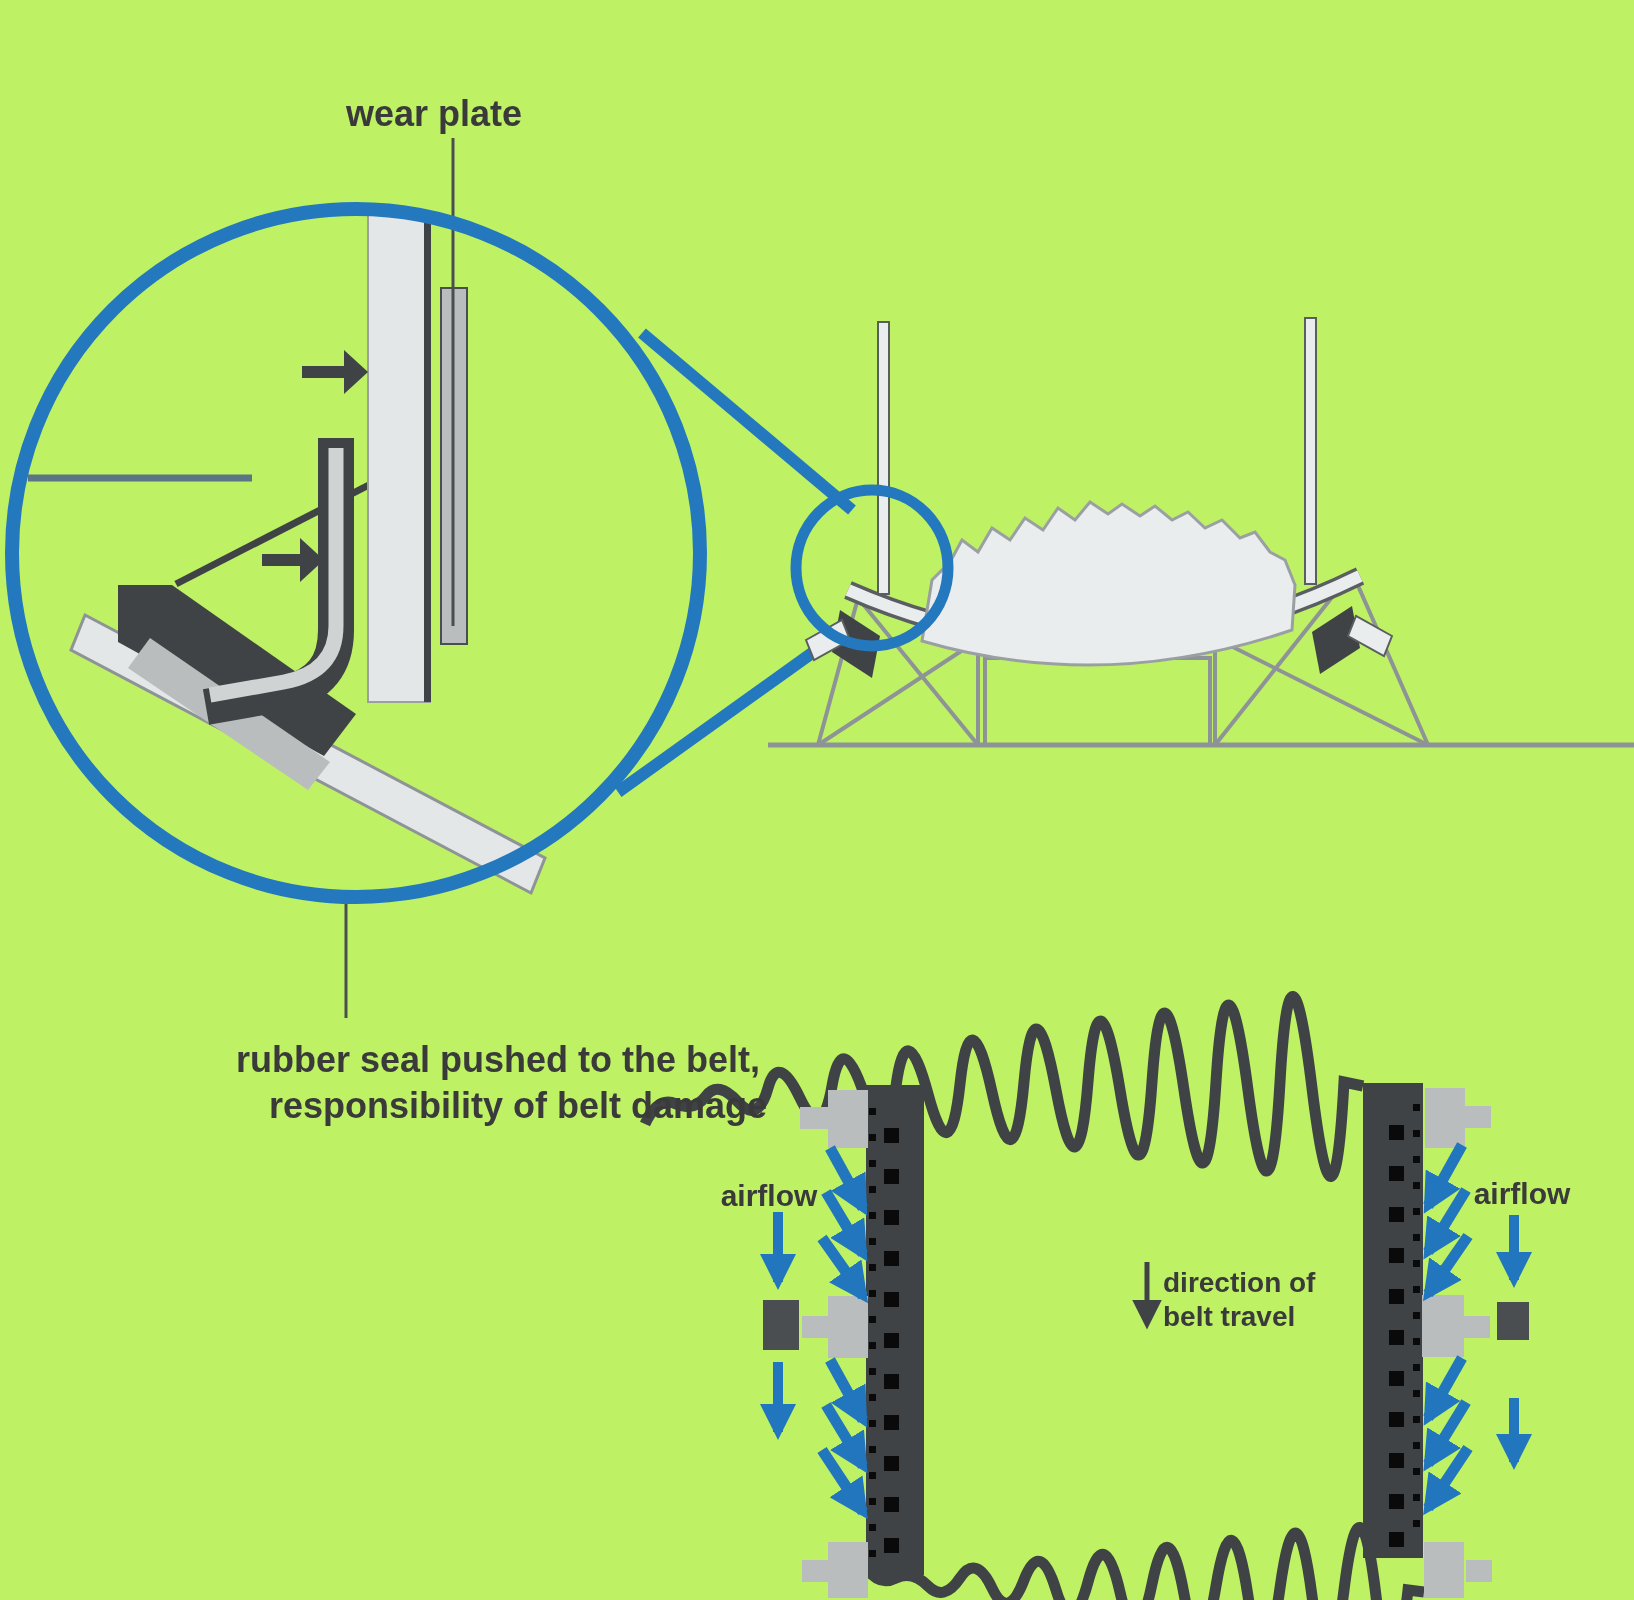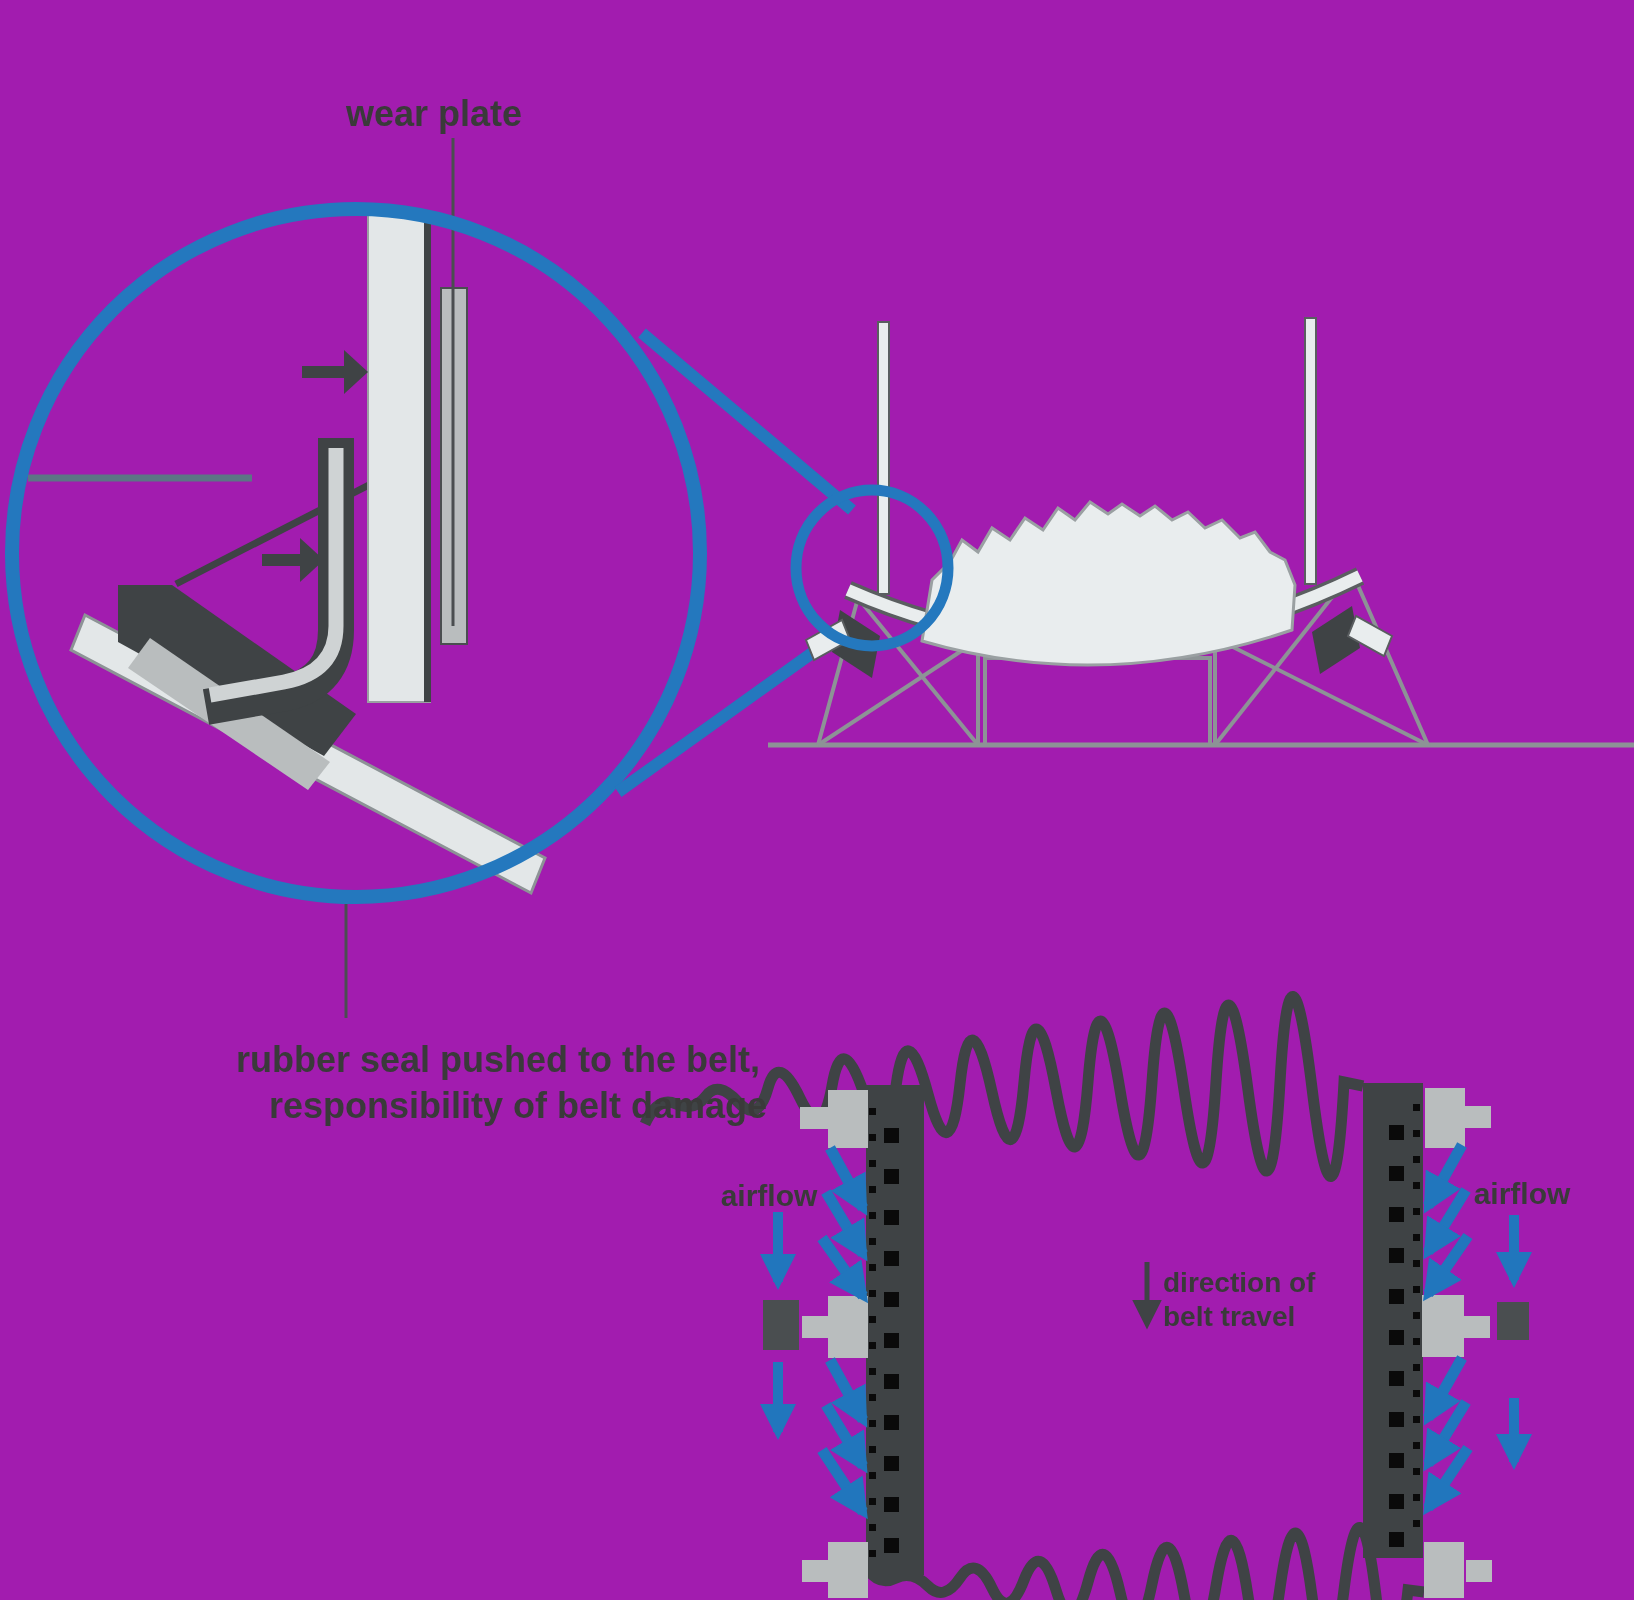--- a/index.html
+++ b/index.html
@@ -1,16 +1,16 @@
 <!DOCTYPE html>
 <html><head>
 <meta charset="utf-8">
 <style>
   html,body{margin:0;padding:0;background:#000;}
-  .stage{position:relative;width:1634px;height:1600px;background:#a21caf;overflow:hidden;
+  .stage{position:relative;width:1634px;height:1600px;background:#bef264;overflow:hidden;
          font-family:"Liberation Sans",sans-serif;}
   svg{display:block}
   text{font-family:"Liberation Sans",sans-serif;font-weight:bold;fill:#3a3a3a;}
   .lbl-lg{font-size:36px;}
   .lbl-md{font-size:30px;}
   .lbl-sm{font-size:28px;}
 </style>
 </head>
 <body>
 

